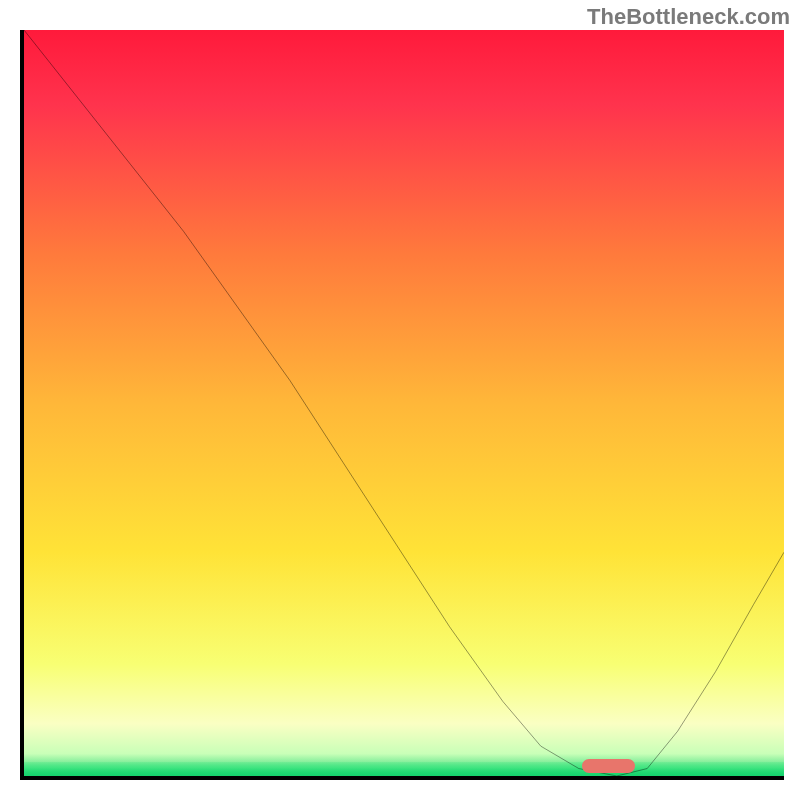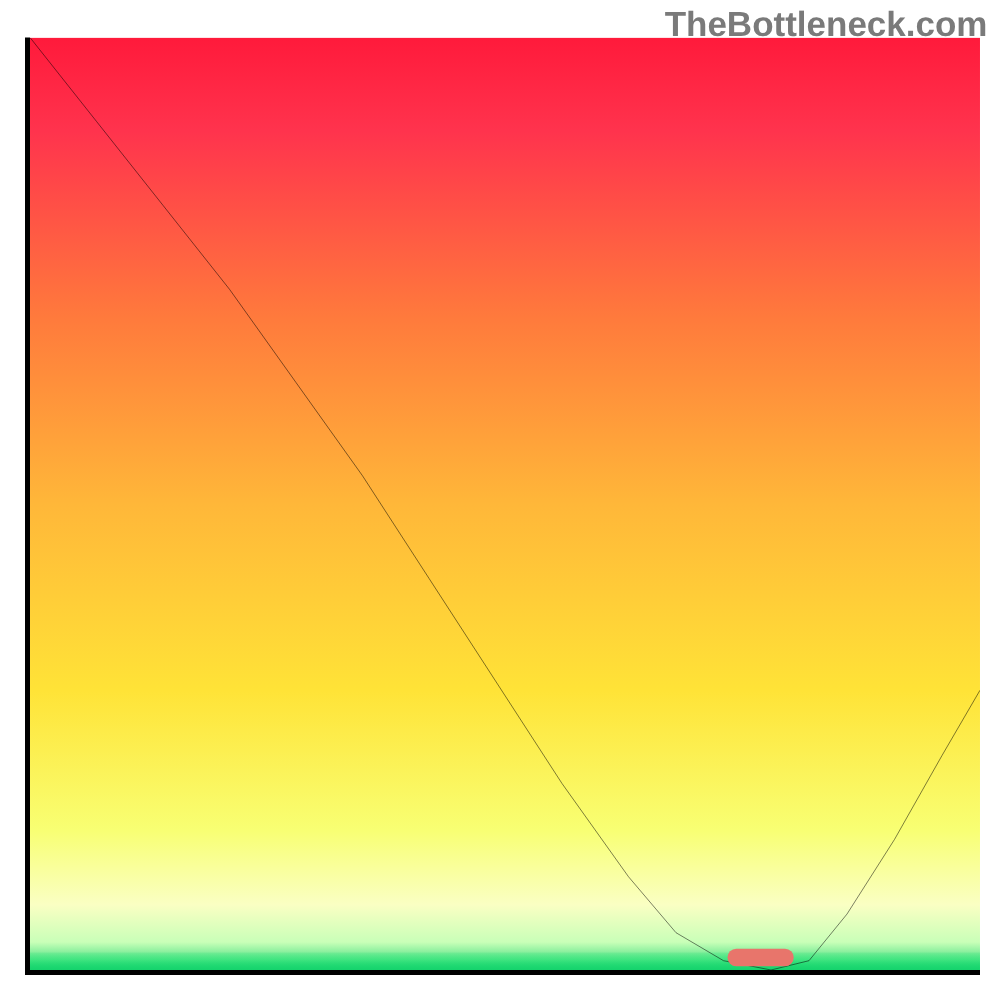--- a/index.html
+++ b/index.html
@@ -7,21 +7,21 @@
   .chart-container {
     position: relative;
     width: 800px;
     height: 800px;
   }
   .watermark {
     position: absolute;
     top: 4px;
     right: 10px;
     font-family: Arial, sans-serif;
-    font-size: 28px;
+    font-size: 22px;
     font-weight: bold;
     color: #7a7a7a;
     z-index: 6;
   }
   .plot-area {
     position: absolute;
     left: 20px;
     top: 30px;
     width: 764px;
     height: 750px;

